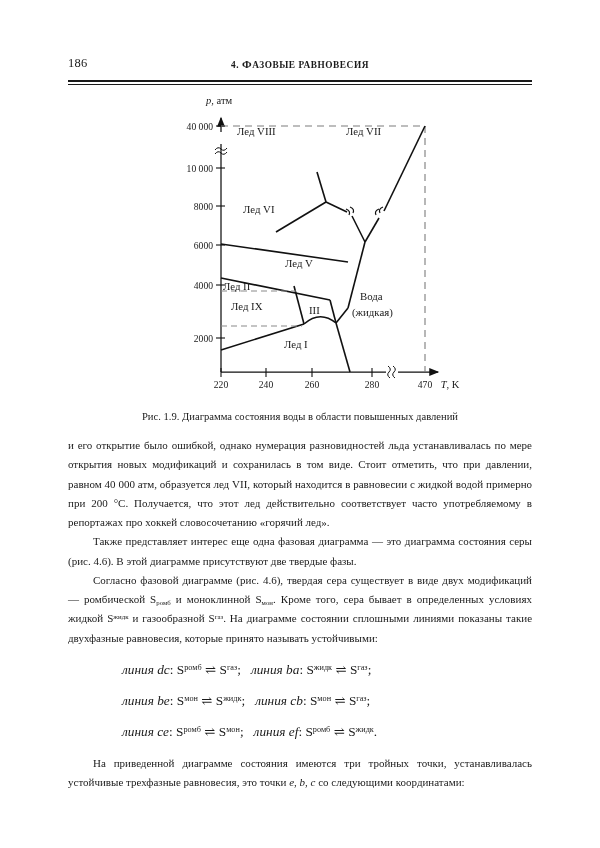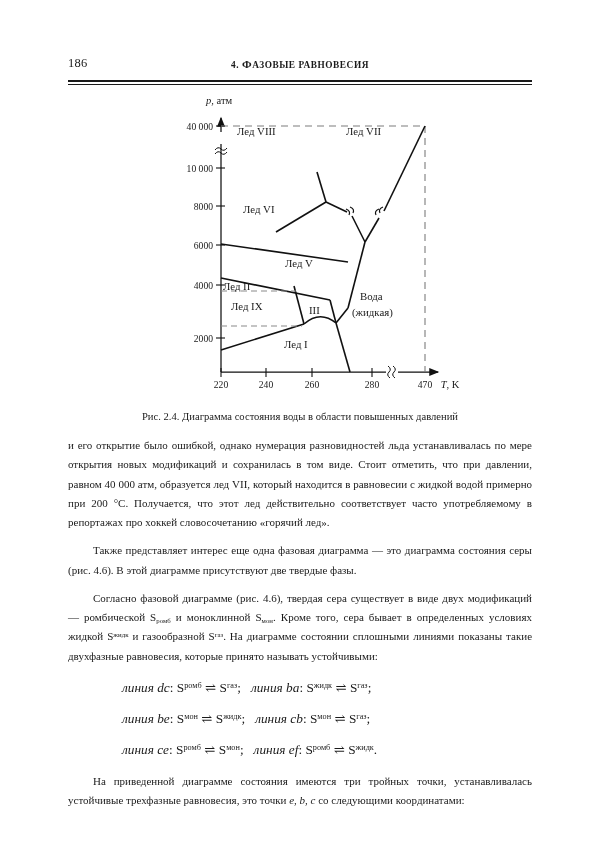--- a/index.html
+++ b/index.html
@@ -35,21 +35,21 @@
     text-align:center;font-size:10.6px;line-height:14px;
   }
 
   
   .body{position:absolute;left:68px;top:428px;width:464px;}
   .para{
     font-size:11px;line-height:19.25px;
     text-align:justify;text-justify:inter-word;
     margin:0;
   }
-  .para.ind{text-indent:25px;margin-top:9px;}
+  .para.ind{text-indent:25px;}
   .eqline{
     font-size:13.3px;line-height:19.25px;margin:12px;
     padding-left:42px;font-style:italic;
   }
   .eqline .rm{font-style:normal;}
   .eqline .sym{font-style:normal;}
   sub,sup{font-size:.62em;line-height:0;}
   sub{vertical-align:-0.25em;}
   sup{vertical-align:0.46em;}
   .it{font-style:italic;}
@@ -176,21 +176,21 @@
         <text x="43" y="198">Лед II</text>
         <text x="51" y="218">Лед IX</text>
         <text x="129" y="222">III</text>
         <text x="104" y="256">Лед I</text>
         <text x="180" y="208">Вода</text>
         <text x="172" y="224">(жидкая)</text>
       </g>
     </svg>
   </div>
 
-  <div class="caption">Рис. 2.4. Диаграмма состояния воды в области повышенных давлений</div>
+  <div class="caption">Рис. 1.9. Диаграмма состояния воды в области повышенных давлений</div>
 
   <div class="body">
 
     <p class="para"><span>и его открытие было ошибкой, однако нумерация разновидностей льда устанавливалась по мере открытия новых модификаций и сохранилась в том виде. Стоит отметить, что при давлении, равном </span><span class="nb">40 000</span><span> атм, образуется лед VII, который находится в равновесии с жидкой водой примерно при 200 °C. Получается, что этот лед действительно соответствует часто употребляемому в репортажах про хоккей словосочетанию «горячий лед».</span></p>
 
     <p class="para ind">Также представляет интерес еще одна фазовая диаграмма — это диаграмма состояния серы (рис. 4.6). В этой диаграмме присутствуют две твердые фазы.</p>
 
     <p class="para ind"><span>Согласно фазовой диаграмме (рис. 4.6), твердая сера существует в виде двух модификаций — ромбической S</span><sub>ромб</sub><span> и моноклинной S</span><sub>мон</sub><span>. Кроме того, сера бывает в определенных условиях жидкой S</span><sup>жидк</sup><span> и газообразной S</span><sup>газ</sup><span>. На диаграмме состоянии сплошными линиями показаны такие двухфазные равновесия, которые принято называть устойчивыми:</span></p>
 
     <p class="eqline"><span>линия dc</span><span class="rm">: </span><span class="rm">S</span><sup class="rm">ромб</sup><span class="sym"> </span><span class="sym">⇌</span><span class="sym"> </span><span class="rm">S</span><sup class="rm">газ</sup><span class="rm">;</span><span class="rm">&nbsp;&nbsp; </span><span>линия ba</span><span class="rm">: </span><span class="rm">S</span><sup class="rm">жидк</sup><span class="sym"> </span><span class="sym">⇌</span><span class="sym"> </span><span class="rm">S</span><sup class="rm">газ</sup><span class="rm">;</span></p>

